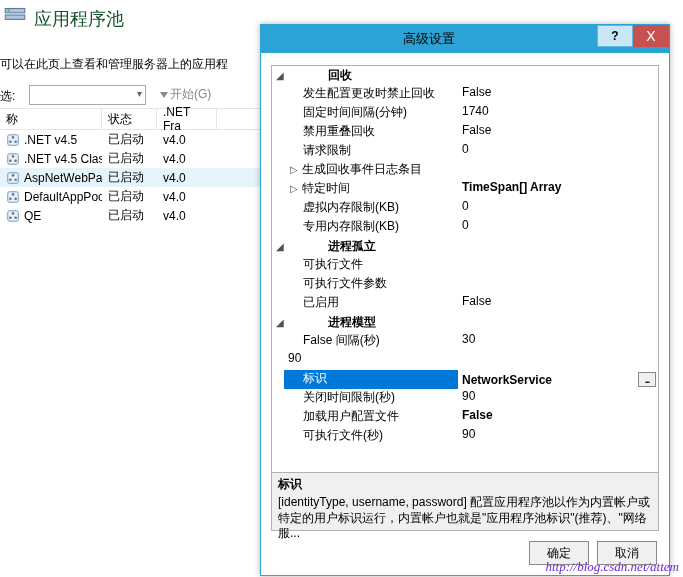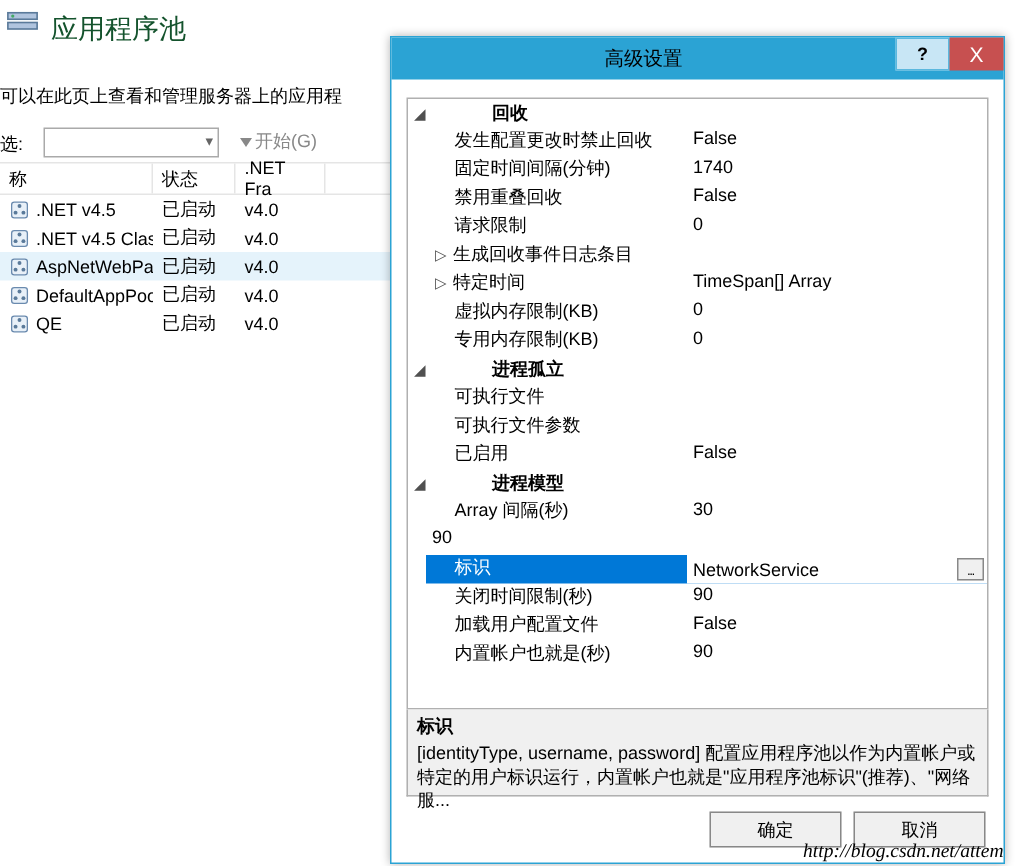--- a/index.html
+++ b/index.html
@@ -44,33 +44,33 @@
 .prop-body::-webkit-scrollbar-button { height: 16px; background: #f0f0f0; border: 1px solid #d0d0d0; }
 
 .cat { display: flex; align-items: center; height: 19px; padding-left: 4px; }
 .cat .tri { width: 12px; display: inline-block; color: #505050; font-size: 10px; }
 .cat .lbl { font-weight: bold; margin-left: 40px; }
 .prop-row { display: flex; height: 19px; align-items: flex-start; margin-left: 12px; }
 .prop-row .key { width: 174px; padding-left: 19px; white-space: nowrap; }
 .prop-row .key.expando { padding-left: 6px; }
 .prop-row .key.expando .tri { width: 12px; display: inline-block; color: #505050; font-size: 10px; }
 .prop-row .val { flex: 1; padding-left: 4px; white-space: nowrap; }
-.prop-row .val.bold { font-weight: normal; }
+.prop-row .val.bold { font-weight: bold; }
 .prop-row.sel { background: #0078d7; color: #fff; }
 .prop-row.sel .val { background: #fff; color: #000; display: flex; align-items: center; justify-content: space-between; height: 100%; gap: 16px; }
 .ellips-btn { width: 18px; height: 15px; border: 1px solid #888; background: #f0f0f0; margin-right: 2px; display: flex; align-items: center; justify-content: center; font-size: 9px; letter-spacing: -1px; }
 
 .desc-pane { position: absolute; left: 10px; top: 448px; right: 10px; height: 58px; border: 1px solid #b0b0b0; border-top: none; background: #f0f0f0; padding: 3px 6px; }
 .desc-pane .title { font-weight: bold; margin-bottom: 2px; }
 .desc-pane .text { line-height: 1.3; color: #000000; }
 
 .btn-row { position: absolute; right: 12px; bottom: 10px; display: flex; gap: 8px; }
-.btn { width: 88px; height: 24px; border: 1px solid #888; background: #f0f0f0; display: flex; align-items: center; justify-content: center; }
-
-.watermark { position: absolute; right: 14px; bottom: 2px; color: #000000; font-size: 13px; font-style: italic; font-family: Georgia, serif; pointer-events: none; }
+.btn { width: 60px; height: 24px; border: 1px solid #888; background: #f0f0f0; display: flex; align-items: center; justify-content: center; }
+
+.watermark { position: absolute; right: 4px; bottom: 2px; color: #6d28d9; font-size: 13px; font-style: italic; font-family: Georgia, serif; pointer-events: none; }
 </style>
 </head>
 <body>
 
 <div class="bg-panel">
   <svg class="bg-icon" viewBox="0 0 24 24">
       <rect x="3" y="6" width="18" height="4" fill="#b0c4de" stroke="#5a7a9a"></rect>
       <rect x="3" y="12" width="18" height="4" fill="#b0c4de" stroke="#5a7a9a"></rect>
       <circle cx="6" cy="8" r="1" fill="#4a6"></circle>
     </svg>
@@ -217,21 +217,21 @@
       <div class="prop-row">
           <div class="key">已启用</div>
           <div class="val">False</div>
         </div>
 
       <div class="cat">
           <span class="tri">◢</span>
           <span class="lbl">进程模型</span>
         </div>
       <div class="prop-row">
-          <div class="key">Array 间隔(秒)</div>
+          <div class="key">False 间隔(秒)</div>
           <div class="val">30</div>
         </div>
       <div class="prop-row">
           <div class="val">90</div>
         </div>
       <div class="prop-row sel">
         <div class="key">标识</div>
         <div class="val bold">
             <span>NetworkService</span>
             <span class="ellips-btn">...</span>
@@ -239,21 +239,21 @@
       </div>
       <div class="prop-row">
           <div class="key">关闭时间限制(秒)</div>
           <div class="val">90</div>
         </div>
       <div class="prop-row">
           <div class="key">加载用户配置文件</div>
           <div class="val bold">False</div>
         </div>
       <div class="prop-row">
-          <div class="key">内置帐户也就是(秒)</div>
+          <div class="key">可执行文件(秒)</div>
           <div class="val">90</div>
         </div>
     </div>
   </div>
 
   <div class="desc-pane">
     <div class="title">标识</div>
     <div class="text">[identityType, username, password] 配置应用程序池以作为内置帐户或特定的用户标识运行，内置帐户也就是"应用程序池标识"(推荐)、"网络服...</div>
   </div>
 

